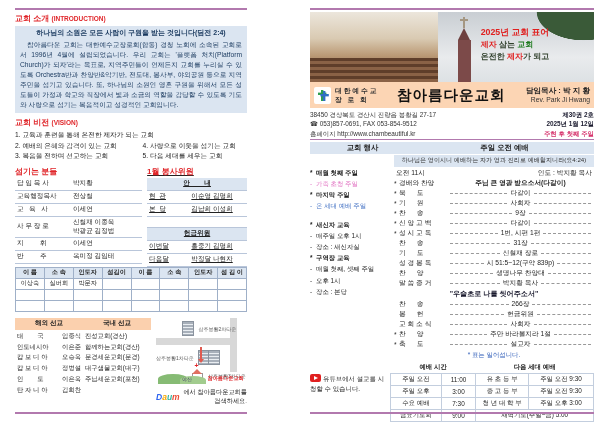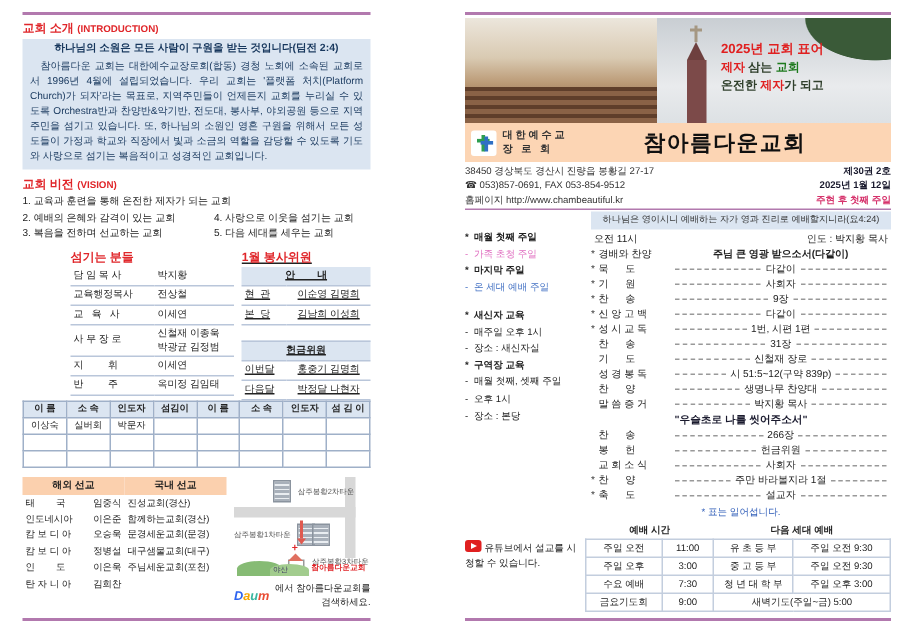--- a/index.html
+++ b/index.html
@@ -14,21 +14,21 @@
 
   
   .sec-head{color:#e0262a;font-weight:bold;font-size:8px;margin:3px 0 2px;}
   .sec-head .en{font-size:6.5px;}
   .intro-box{background:#dbe5f1;color:#17375d;font-size:6.7px;line-height:1.5;padding:2px 5px 3px;}
   .intro-title{text-align:center;font-weight:bold;font-size:7px;margin-bottom:1px;}
   .intro-body{text-align:justify;text-indent:7px;}
   .vision{font-size:6.7px;line-height:1.6;color:#222;}
   .vision-cols{display:flex;}
   .vision-cols>div:first-child{width:55%;}
-  .two-col{display:flex;margin-top:2px;margin-left:32px;}
+  .two-col{display:flex;margin-top:2px;}
   .two-col .colL{width:56%;padding-right:5px;}
   .two-col .colR{width:44%;text-decoration:underline;}
   .ptable{width:100%;border-collapse:collapse;font-size:6.6px;}
   .ptable td{border-bottom:1px solid #b9c6da;padding:1px 2px;height:10px;vertical-align:middle;}
   .role{white-space:pre;width:52px;color:#222;}
   .blue-head td{background:#dbe5f1;text-align:center;font-weight:bold;}
   .spacer-row td{border-bottom:1px solid #b9c6da;height:8px;}
   .newfam-title{text-align:center;font-weight:bold;font-size:7.4px;margin:7px 0 2px;color:#222;}
   .nftable{width:100%;border-collapse:collapse;font-size:6.2px;table-layout:fixed;}
   .nftable td{border:1px solid #9fb0c8;height:10px;text-align:center;padding:0 1px;overflow:hidden;}
@@ -398,36 +398,44 @@
         <svg width="13" height="13" viewBox="0 0 13 13">
             <rect x="5" y="1" width="2.4" height="11" fill="#2e9e4f"></rect>
             <rect x="2" y="3.6" width="8.4" height="2.4" fill="#2e9e4f"></rect>
             <rect x="7" y="2" width="2.4" height="10" fill="#2f6fc4"></rect>
             <rect x="4.4" y="5" width="8.4" height="2.4" fill="#2f6fc4"></rect>
           </svg>
       </div>
       <div class="denom">대 한 예 수 교
 장   로   회</div>
       <div class="church-title">참아름다운교회</div>
+      <div class="pastor">
+        <div class="p1">담임목사 : 박 지 황</div>
+        <div class="p2">Rev. Park Ji Hwang</div>
+      </div>
     </div>
 
     <div class="info">
       <div class="info-left">
         <div>38450 경상북도 경산시 진량읍 봉황길 27-17</div>
         <div>☎ 053)857-0691, FAX 053-854-9512</div>
         <div>홈페이지 http://www.chambeautiful.kr</div>
       </div>
       <div class="info-right">
         <div class="vol">제30권 2호</div>
         <div class="date">2025년 1월 12일</div>
         <div class="sun">주현 후 첫째 주일</div>
       </div>
     </div>
     <div class="thin-rule"></div>
 
+    <div class="band">
+      <div class="b1">교회 행사</div>
+      <div class="b2">주일 오전 예배</div>
+    </div>
 
     <div class="main-cols">
       <div class="events-col">
         <div>
           <div class="ev" data-style="bold">
             <span class="ev-b">*</span>
             <span class="ev-t">매월 첫째 주일</span>
           </div>
 
           <div class="ev" data-style="pink">

